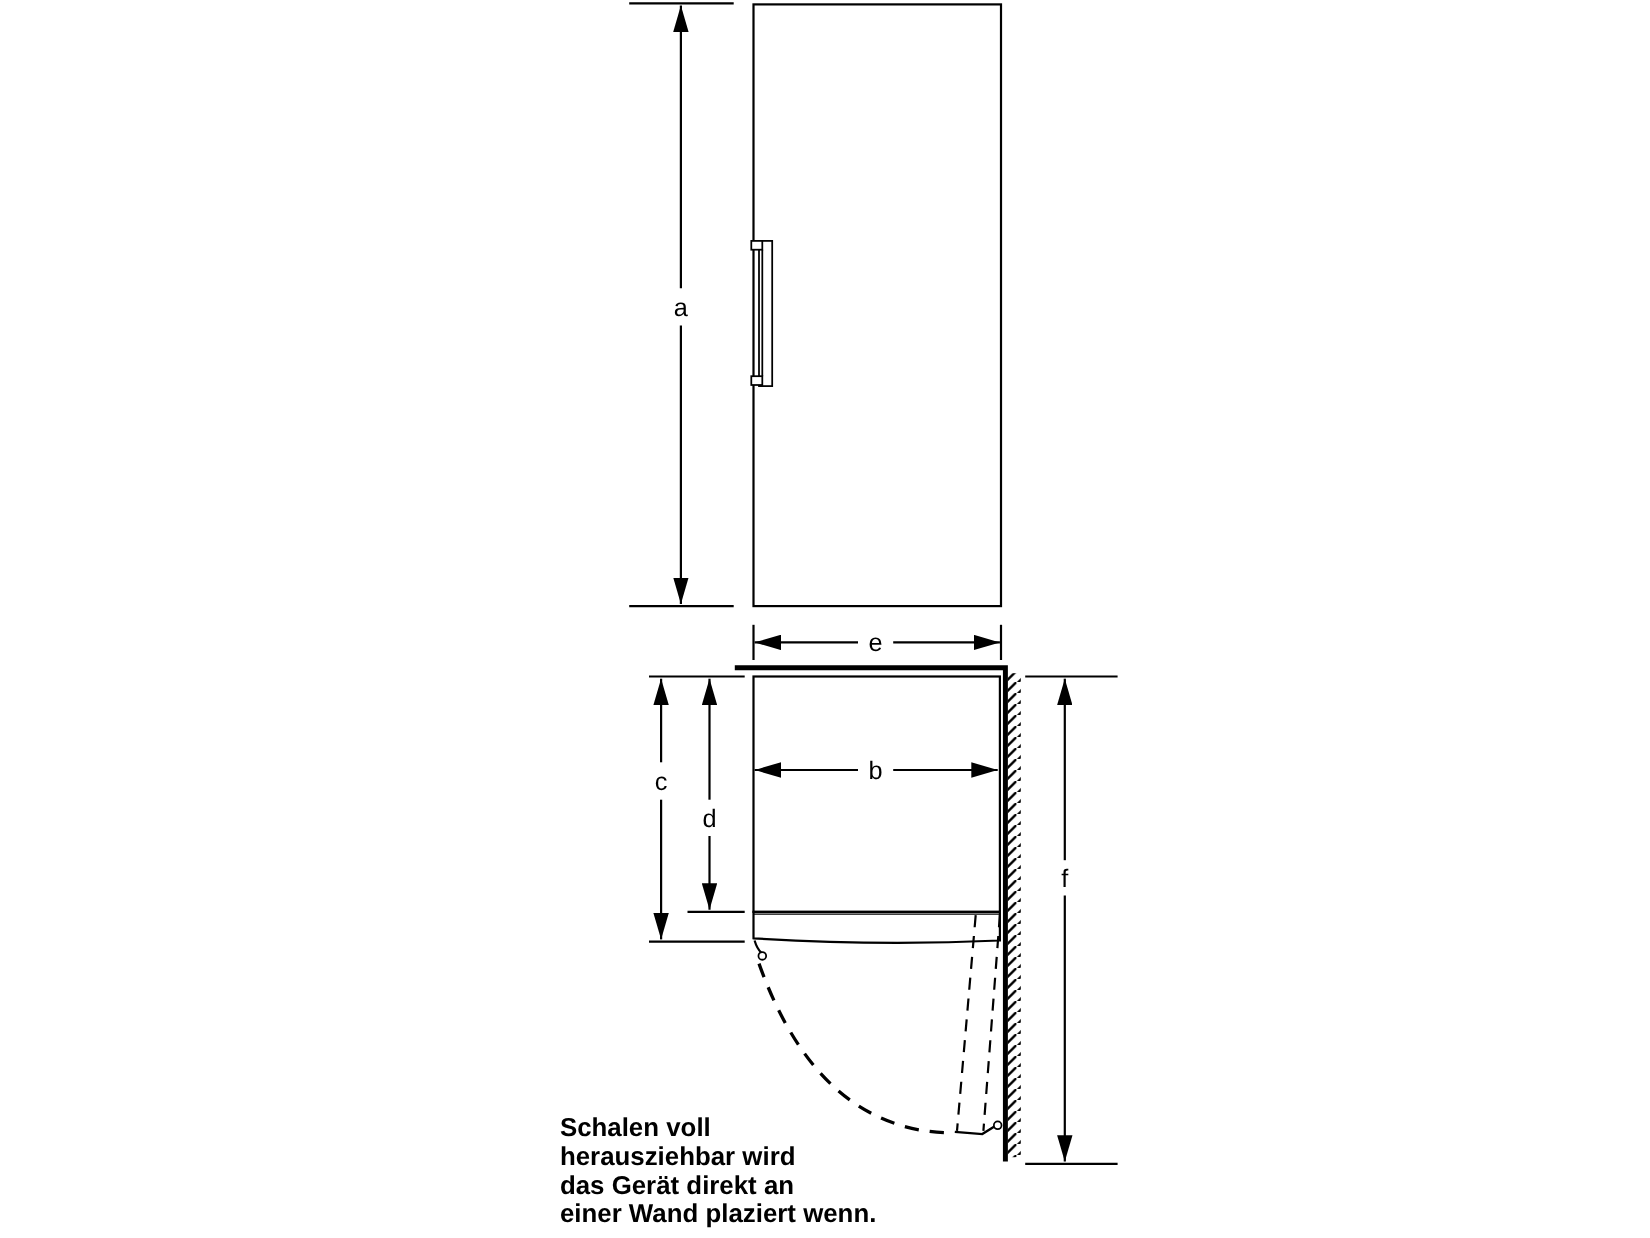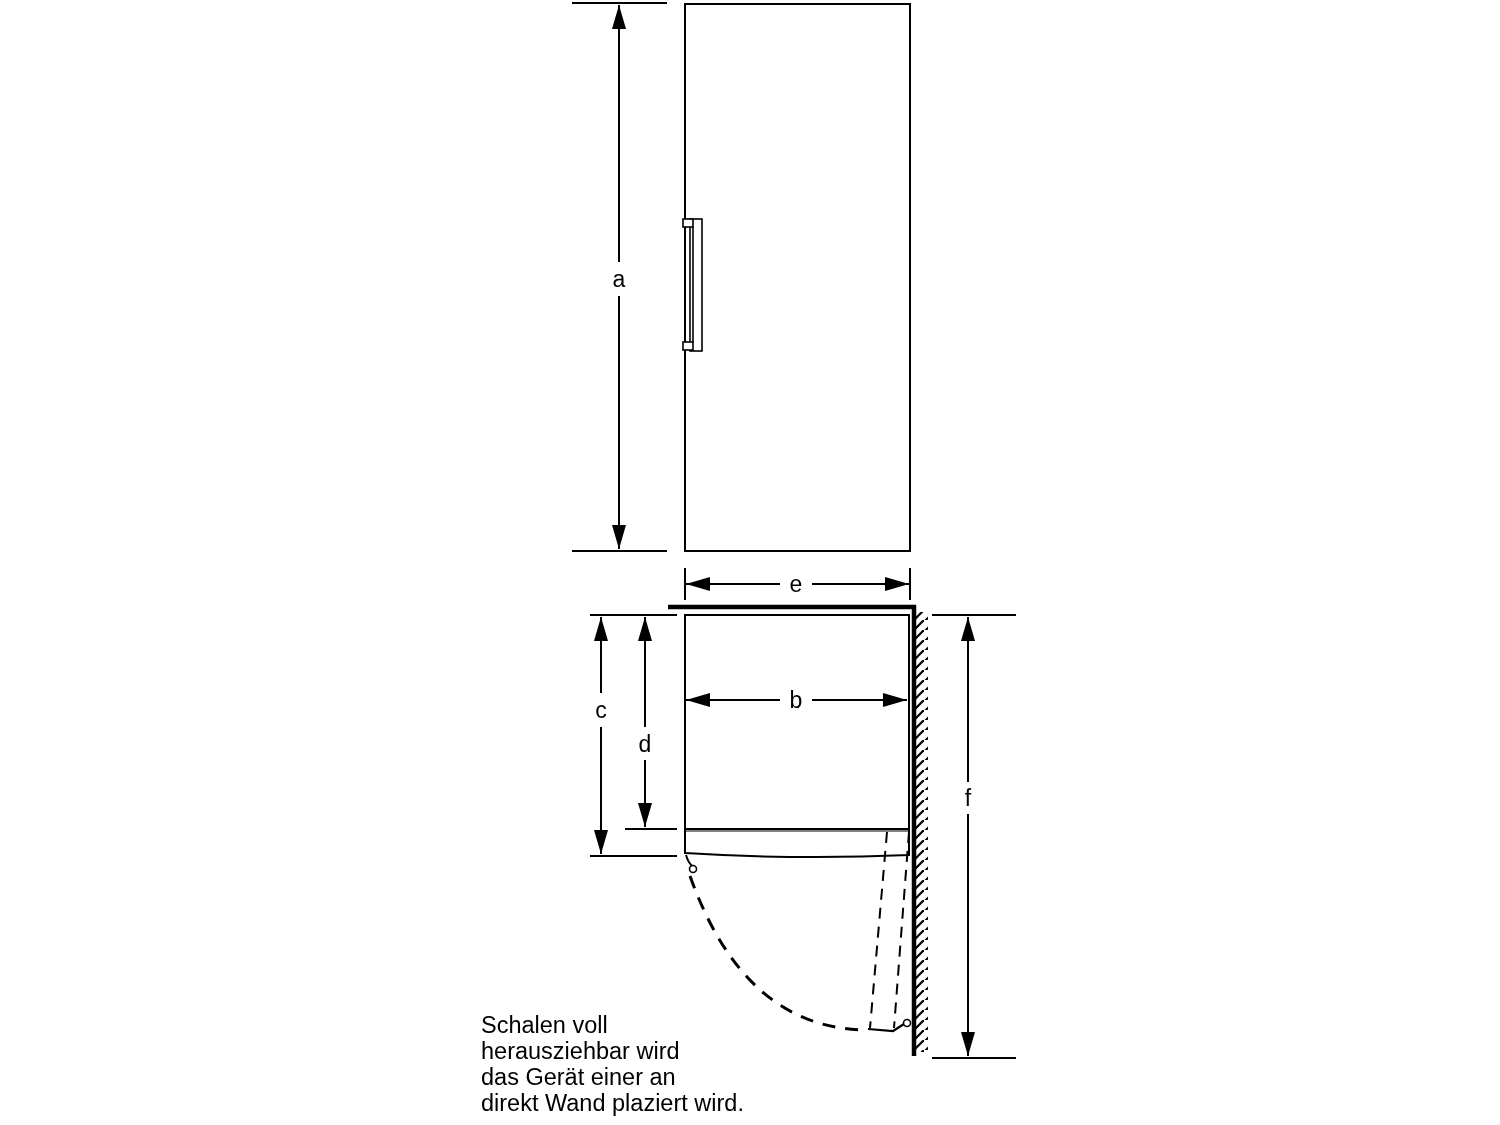--- a/index.html
+++ b/index.html
@@ -1,22 +1,22 @@
 <!DOCTYPE html>
 <html><head>
   <meta charset="utf-8">
   <style>
     html, body { margin: 0; padding: 0; background: #ffffff; }
     body { width: 1500px; height: 1125px; position: relative; overflow: hidden; }
     #diagram { position: absolute; left: 0; top: 0; width: 1500px; height: 1125px; }
     .lbl { font-family: "Liberation Sans", sans-serif; font-size: 23px; fill: #000; }
     .note {
-      position: absolute; left: 481px; top: 1012px;
+      position: absolute; left: 509px; top: 1012px;
       font-family: "Liberation Sans", sans-serif; font-size: 23.5px; line-height: 26px;
-      color: #000; margin: 0;
+      color: #000; margin: 0; font-weight: bold;
     }
     .note span { display: block; white-space: nowrap; }
   </style>
 </head>
 <body>
 
 <svg id="diagram" viewBox="0 0 1500 1125" xmlns="http://www.w3.org/2000/svg">
   <defs>
     <marker id="arr" viewBox="0 0 10 10" refX="10" refY="5" markerWidth="10" markerHeight="10" markerUnits="userSpaceOnUse" orient="auto-start-reverse">
       <path d="M0,1.5 L10,5 L0,8.5 z" fill="#000"></path>
@@ -106,15 +106,15 @@
       <line x1="968" y1="617" x2="968" y2="782" stroke="#000" stroke-width="2" marker-start="url(#arrL)"></line>
       <line x1="968" y1="814" x2="968" y2="1056" stroke="#000" stroke-width="2" marker-end="url(#arrL)"></line>
       <text class="lbl" x="968" y="806" text-anchor="middle">f</text>
     </g>
   </g>
 </svg>
 
 <p class="note">
   <span>Schalen voll</span>
   <span>herausziehbar wird</span>
-  <span>das Gerät einer an</span>
-  <span>direkt Wand plaziert wird.</span>
+  <span>das Gerät direkt an</span>
+  <span>einer Wand plaziert wenn.</span>
 </p>
 
 </body></html>

